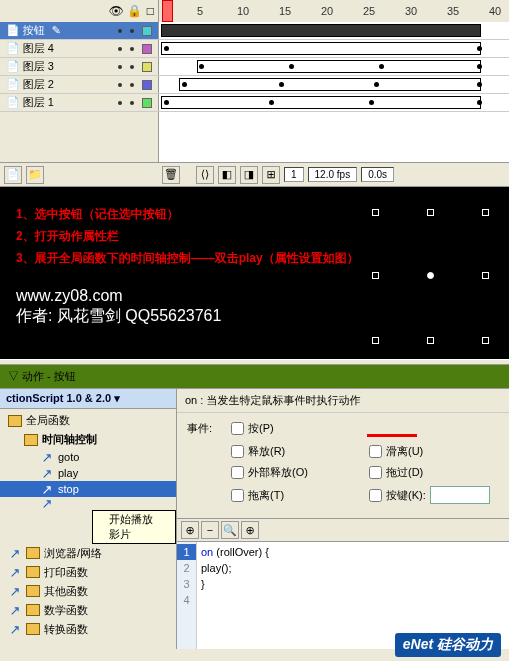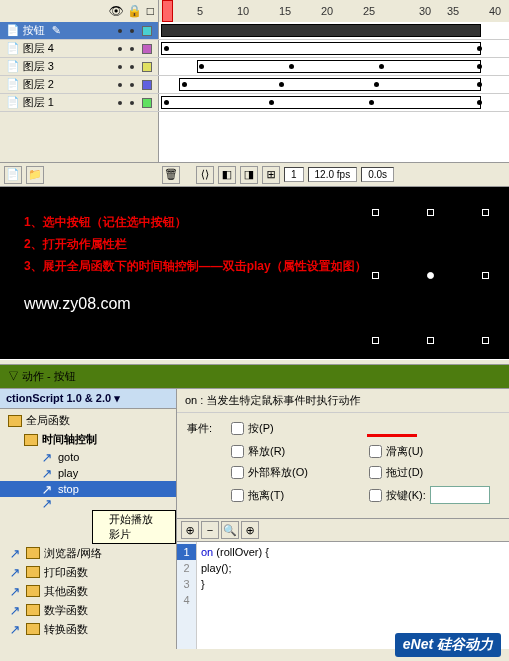--- a/index.html
+++ b/index.html
@@ -22,21 +22,21 @@
 .frame-span{position:absolute;top:2px;height:13px;border:1px solid #000}
 .frame-span.black{background:#333}
 .frame-span.white{background:#fff}
 .kf{position:absolute;width:5px;height:5px;background:#000;border-radius:50%;top:6px}
 .layer-empty{height:50px;display:flex}
 .layer-empty .frame-area{background:#fff}
 .tl-footer{height:24px;display:flex;align-items:center;background:#ece9d8;border-top:1px solid #999;padding:0 4px;gap:4px}
 .tl-footer .spacer{width:110px}
 .icon-btn{width:18px;height:18px;border:1px solid #999;background:#ece9d8;display:inline-flex;align-items:center;justify-content:center;cursor:pointer}
 .tl-info{border:1px inset #999;background:#fff;padding:1px 6px;font-size:10px}
-.stage{background:#000;height:172px;padding:24px;color:#fff;position:relative}
+.stage{background:#000;height:172px;padding:16px;color:#fff;position:relative}
 .stage .red{color:#e00;font-weight:bold;font-size:12px;line-height:22px}
 .stage .white{color:#fff;font-size:16px;margin-top:18px;line-height:18px}
 .handle{position:absolute;width:7px;height:7px;border:1px solid #fff;background:#000}
 .handle.f{background:#fff}
 .divider{height:6px;background:#ece9d8;border-top:1px solid #fff;border-bottom:1px solid #999}
 .panel-title{background:#4d7c0f;padding:4px 8px;border-bottom:1px solid #999}
 .actions-panel{display:flex;height:260px}
 .left-pane{width:220px;background:#ece9d8;border-right:1px solid #999;overflow:hidden}
 .script-ver{background:#c8ddf2;padding:3px 6px;border-bottom:1px solid #999;color:#003;font-weight:bold}
 .tree{padding:2px 0}
@@ -77,21 +77,21 @@
     </div>
     <div class="frame-col">
       <div class="ruler">
         <div class="playhead"></div>
         <span class="ruler-mark" style="left:4px">1</span>
         <span class="ruler-mark" style="left:38px">5</span>
         <span class="ruler-mark" style="left:78px">10</span>
         <span class="ruler-mark" style="left:120px">15</span>
         <span class="ruler-mark" style="left:162px">20</span>
         <span class="ruler-mark" style="left:204px">25</span>
-        <span class="ruler-mark" style="left:260px">30</span>
+        <span class="ruler-mark" style="left:246px">30</span>
         <span class="ruler-mark" style="left:288px">35</span>
         <span class="ruler-mark" style="left:330px">40</span>
       </div>
     </div>
   </div>
 
   <div class="layer-row">
     <div class="layer-name sel">
       <span>📄</span>
       <span>按钮</span>
@@ -195,20 +195,21 @@
     <span class="tl-info">12.0 fps</span>
     <span class="tl-info">0.0s</span>
   </div>
 </div>
 
 <div class="stage">
   <div class="red">1、选中按钮（记住选中按钮）</div>
   <div class="red">2、打开动作属性栏</div>
   <div class="red">3、展开全局函数下的时间轴控制——双击play（属性设置如图）</div>
   <div class="white">www.zy08.com</div>
+  <div class="white" style="margin-top:2px">作者: 风花雪剑   QQ55623761</div>
   <div class="handle" style="top:22px;right:130px"></div>
   <div class="handle" style="top:22px;right:75px"></div>
   <div class="handle" style="top:22px;right:20px"></div>
   <div class="handle" style="top:85px;right:130px"></div>
   <div class="handle f" style="top:85px;right:75px;border-radius:50%"></div>
   <div class="handle" style="top:85px;right:20px"></div>
   <div class="handle" style="top:150px;right:130px"></div>
   <div class="handle" style="top:150px;right:75px"></div>
   <div class="handle" style="top:150px;right:20px"></div>
 </div>

